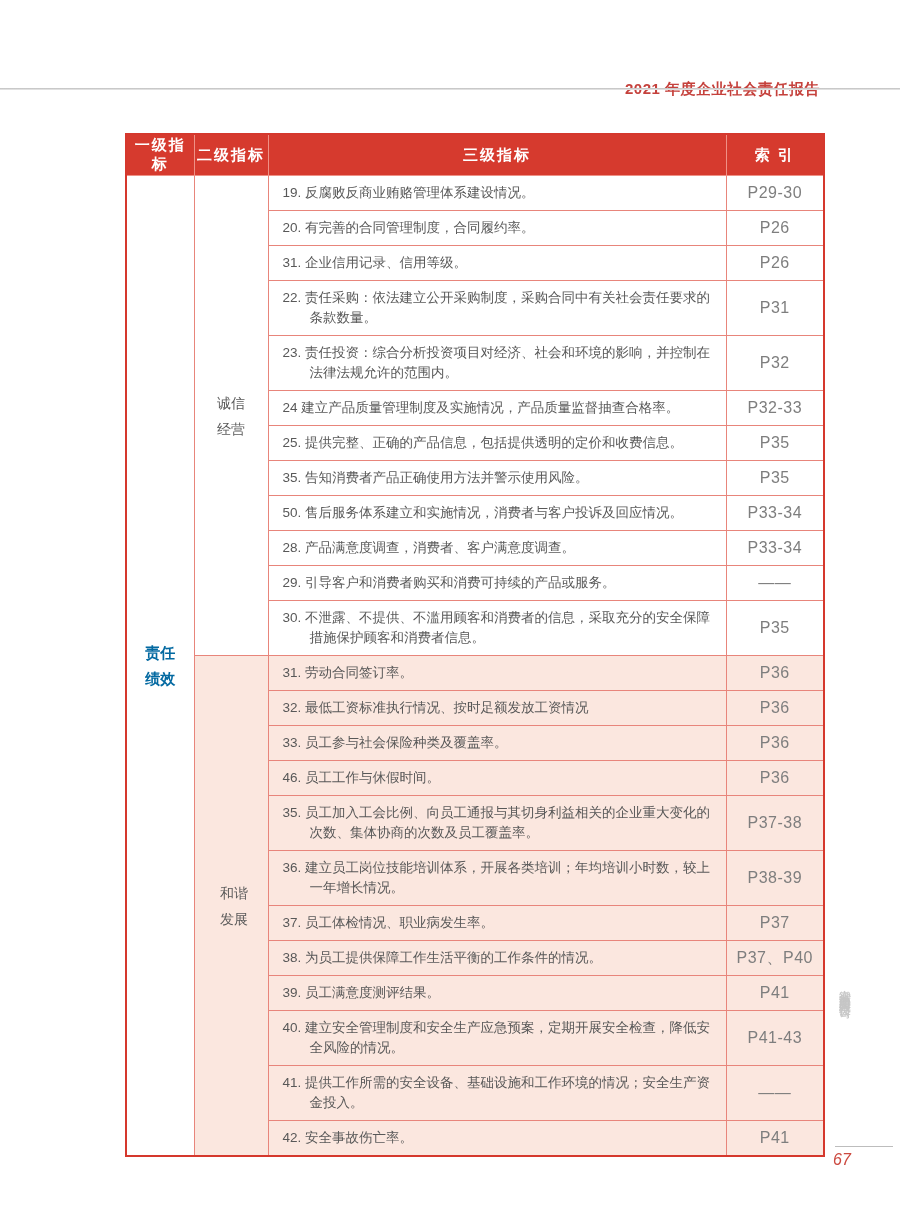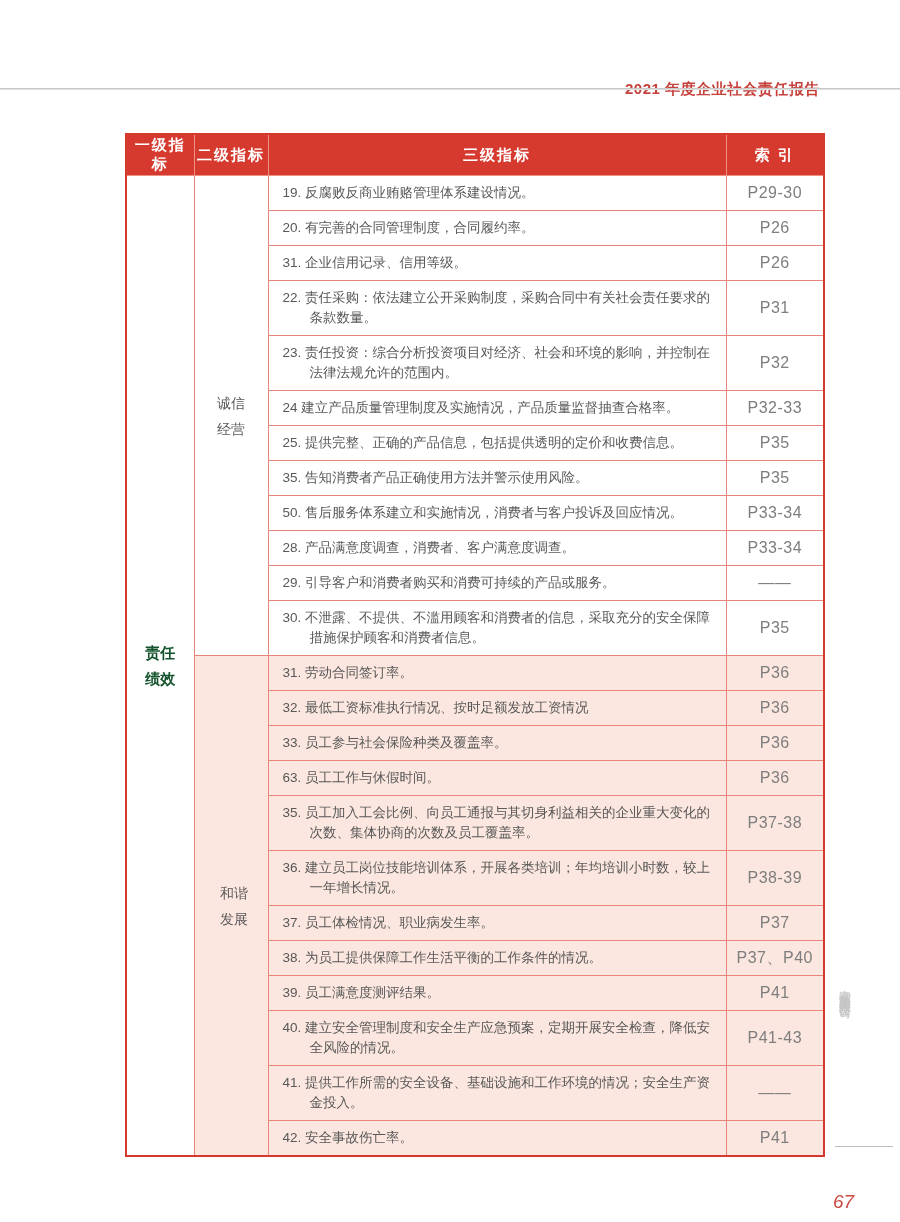--- a/index.html
+++ b/index.html
@@ -23,35 +23,35 @@
   .indicator-table th{
     background:#d63a2e;color:#ffffff;height:34px;
     font-size:15px;font-weight:bold;letter-spacing:2px;
     border:1px solid #ef9186;text-align:center;
   }
   .indicator-table td{
     border:1px solid #e8857b;background:#ffffff;vertical-align:middle;
   }
   .indicator-table tr.pink td{background:#fbe7df;}
   td.level1-cell{
-    background:#ffffff !important;color:#14532d;font-weight:bold;
+    background:#ffffff !important;color:#0369a1;font-weight:bold;
     font-size:15px;text-align:center;
   }
   td.level2-cell{color:#5a5a5a;font-size:14px;text-align:center;}
   td.level2-cell.pink-bg{background:#fbe7df !important;padding-left:7px;}
   .two-char{display:inline-block;width:2em;line-height:26px;text-align:center;}
   td.item-cell{padding:7px 12px 7px 14px;color:#585858;font-size:13.5px;line-height:20px;}
   .item-text{display:block;padding-left:27px;text-indent:-27px;}
   td.index-cell{text-align:center;color:#7e7e7e;font-size:16px;letter-spacing:0.5px;}
   .side-caption{
     position:absolute;left:836px;top:980px;height:170px;
     writing-mode:vertical-rl;color:#c6c6c6;font-size:12px;letter-spacing:1.5px;
   }
   .pn-rule{position:absolute;left:835px;top:1146px;width:58px;height:1px;background:#bdbdbd;}
-  .page-number{position:absolute;left:833px;top:1151px;color:#cc4a40;font-size:19px;font-style:italic;margin-top:40px;}
+  .page-number{position:absolute;left:833px;top:1151px;color:#cc4a40;font-size:16px;font-style:italic;}
 </style>
 </head>
 <body>
 
 <div class="page">
 
   <div class="report-title">2021 年度企业社会责任报告</div>
   <div class="header-rule"></div>
 
   <table class="indicator-table">
@@ -158,21 +158,21 @@
           <td class="index-cell">P36</td>
         </tr>
         <tr class="pink">
           <td class="item-cell">
             <span class="item-text">33. 员工参与社会保险种类及覆盖率。</span>
           </td>
           <td class="index-cell">P36</td>
         </tr>
         <tr class="pink">
           <td class="item-cell">
-            <span class="item-text">63. 员工工作与休假时间。</span>
+            <span class="item-text">46. 员工工作与休假时间。</span>
           </td>
           <td class="index-cell">P36</td>
         </tr>
         <tr class="pink">
           <td class="item-cell">
             <span class="item-text">35. 员工加入工会比例、向员工通报与其切身利益相关的企业重大变化的次数、集体协商的次数及员工覆盖率。</span>
           </td>
           <td class="index-cell">P37-38</td>
         </tr>
         <tr class="pink">

